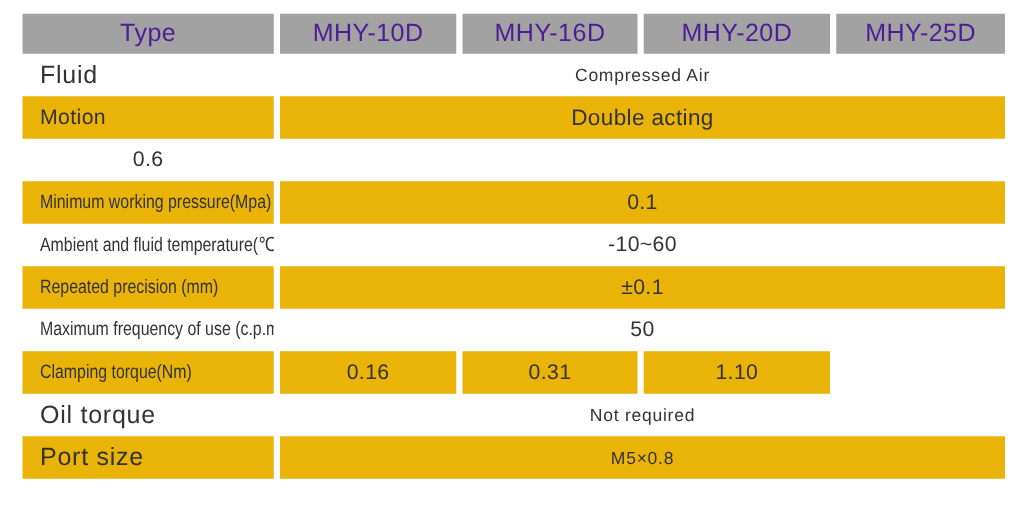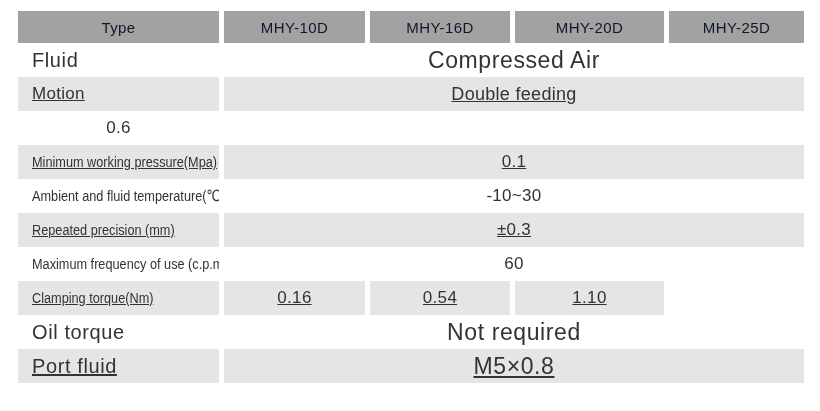--- a/index.html
+++ b/index.html
@@ -30,55 +30,54 @@
   .row.header-row {
     height: 32px;
   }
   .cell {
     display: flex;
     align-items: center;
     overflow: hidden;
   }
   .hcell {
     background: #a2a2a2;
-    color: #0f172a;
+    color: #4c1d95;
     justify-content: center;
-    font-size: 15px;
+    font-size: 20px;
     letter-spacing: 0.4px;
   }
   .label-cell {
     padding-left: 14px;
     justify-content: flex-start;
   }
   .vcell {
     justify-content: center;
   }
   .shade > .cell {
-    background: #e5e5e5;
-    text-decoration: underline;
+    background: #eab308;
   }
   
   .lab-large span {
     font-size: 20px;
     letter-spacing: 0.6px;
   }
   .lab-normal span {
     font-size: 17px;
     letter-spacing: 0.3px;
   }
   .lab-cond span {
     font-size: 15.5px;
     transform: scaleX(0.82);
     transform-origin: left center;
     display: inline-block;
     white-space: nowrap;
   }
   
   .val-large {
-    font-size: 23px;
+    font-size: 14px;
     letter-spacing: 0.6px;
   }
   .val-normal {
     font-size: 18px;
     letter-spacing: 0.3px;
   }
   .val-num {
     font-size: 17px;
     letter-spacing: 0.3px;
   }
@@ -108,63 +107,63 @@
       <div class="row merged">
         <div class="cell label-cell lab-large">
           <span>Fluid</span>
         </div>
         <div class="cell vcell val-large">Compressed Air</div>
       </div>
       <div class="row merged shade">
         <div class="cell label-cell lab-normal">
           <span>Motion</span>
         </div>
-        <div class="cell vcell val-normal">Double feeding</div>
+        <div class="cell vcell val-normal">Double acting</div>
       </div>
       <div class="row merged">
         <div class="cell vcell val-num">0.6</div>
       </div>
       <div class="row merged shade">
         <div class="cell label-cell lab-cond">
           <span>Minimum working pressure(Mpa)</span>
         </div>
         <div class="cell vcell val-num">0.1</div>
       </div>
       <div class="row merged">
         <div class="cell label-cell lab-cond">
           <span>Ambient and fluid temperature(℃)</span>
         </div>
-        <div class="cell vcell val-num">-10~30</div>
+        <div class="cell vcell val-num">-10~60</div>
       </div>
       <div class="row merged shade">
         <div class="cell label-cell lab-cond">
           <span>Repeated precision (mm)</span>
         </div>
-        <div class="cell vcell val-num">±0.3</div>
+        <div class="cell vcell val-num">±0.1</div>
       </div>
       <div class="row merged">
         <div class="cell label-cell lab-cond">
           <span>Maximum frequency of use (c.p.m)</span>
         </div>
-        <div class="cell vcell val-num">60</div>
+        <div class="cell vcell val-num">50</div>
       </div>
       <div class="row split shade">
         <div class="cell label-cell lab-cond">
           <span>Clamping torque(Nm)</span>
         </div>
         <div class="cell vcell val-num">0.16</div>
-        <div class="cell vcell val-num">0.54</div>
+        <div class="cell vcell val-num">0.31</div>
         <div class="cell vcell val-num">1.10</div>
       </div>
       <div class="row merged">
         <div class="cell label-cell lab-large">
           <span>Oil torque</span>
         </div>
         <div class="cell vcell val-large">Not required</div>
       </div>
       <div class="row merged shade">
         <div class="cell label-cell lab-large">
-          <span>Port fluid</span>
+          <span>Port size</span>
         </div>
         <div class="cell vcell val-large">M5×0.8</div>
       </div>
     </div>
 </div>
 
 </body></html>

